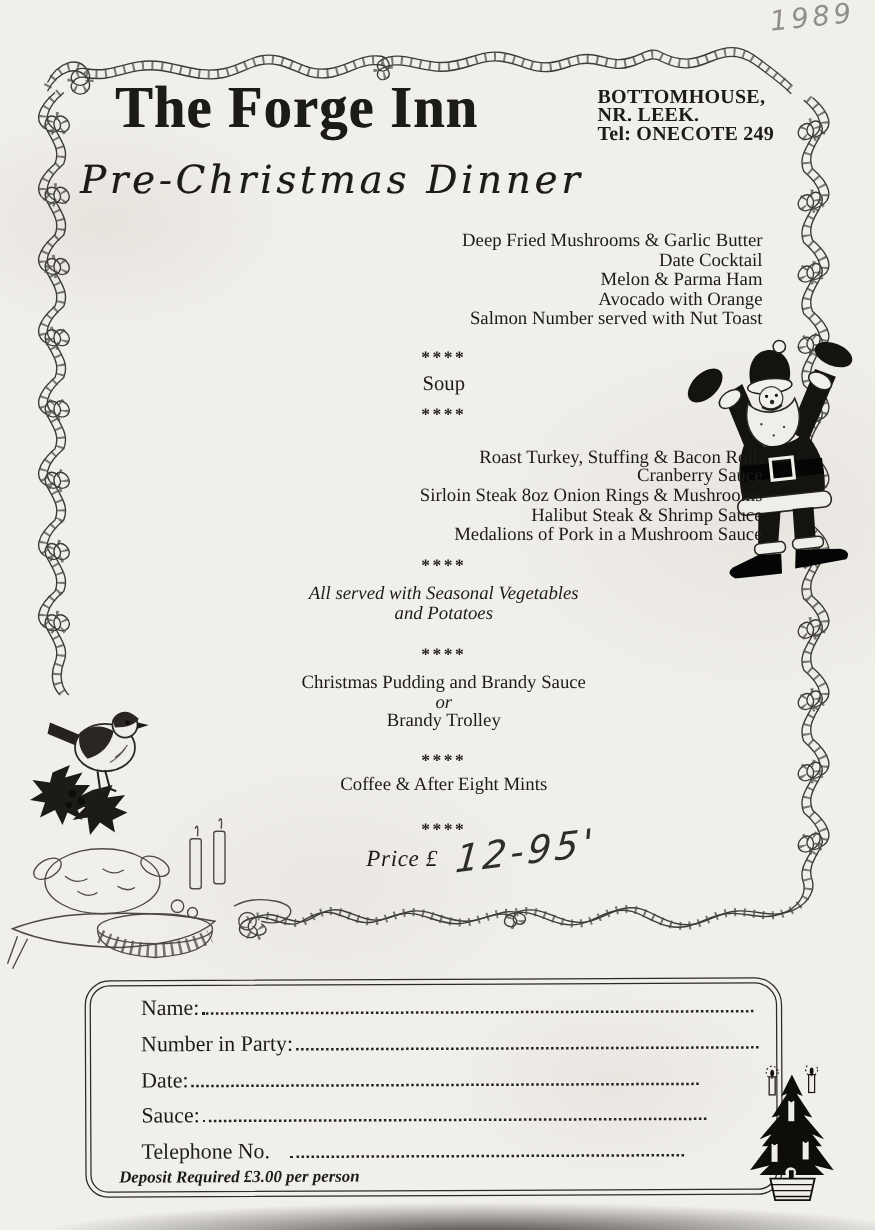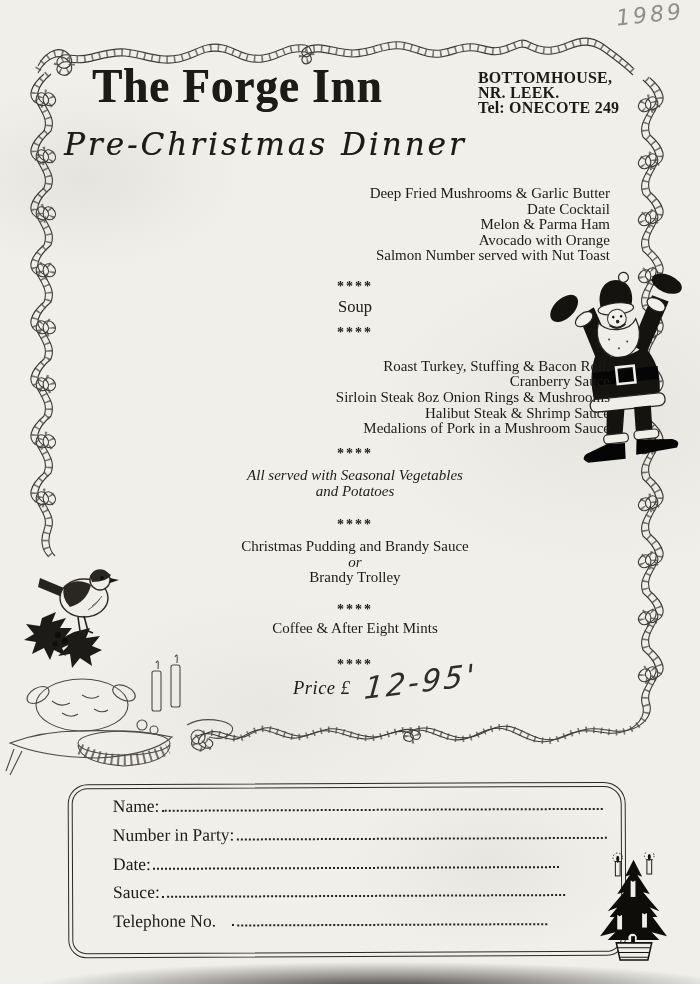--- a/index.html
+++ b/index.html
@@ -232,20 +232,21 @@
       </div>
       <div class="form-row">
         <span data-bind="booking_form.fields.3">Sauce:</span>
         <span class="leader"></span>
       </div>
       <div class="form-row">
         <span data-bind="booking_form.fields.4">Telephone No.</span>
         <span class="leader"></span>
       </div>
     </div>
+    <div class="deposit-note" data-bind="booking_form.deposit_note">Deposit Required £3.00 per person</div>
   </div>
 
   <svg class="tree" width="92" height="110" viewBox="0 0 95 115" aria-hidden="true">
     <rect x="28" y="10" width="5" height="15" fill="#f0eee8" stroke="#14120e" stroke-width="1"></rect>
     <rect x="61" y="8" width="5" height="15" fill="#f0eee8" stroke="#14120e" stroke-width="1"></rect>
     <circle cx="30.5" cy="6" r="5" fill="none" stroke="#2a2823" stroke-width="1" stroke-dasharray="1.5 2"></circle>
     <circle cx="63.5" cy="4" r="5" fill="none" stroke="#2a2823" stroke-width="1" stroke-dasharray="1.5 2"></circle>
     <ellipse cx="30.5" cy="7" rx="1.6" ry="3" fill="#14120e"></ellipse>
     <ellipse cx="63.5" cy="5" rx="1.6" ry="3" fill="#14120e"></ellipse>
     <polygon points="47,8 56,26 51,24 64,44 57,42 74,62 64,58 72,68 22,68 30,58 20,62 37,42 30,44 43,24 38,26" fill="#0f0d0a"></polygon>

